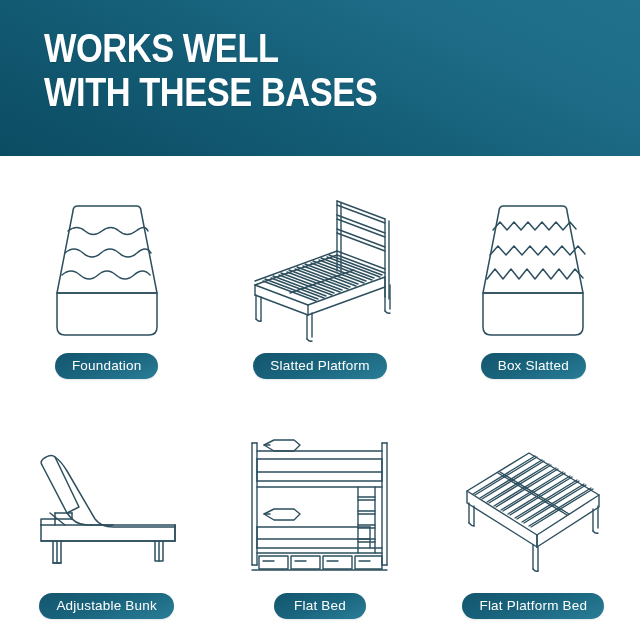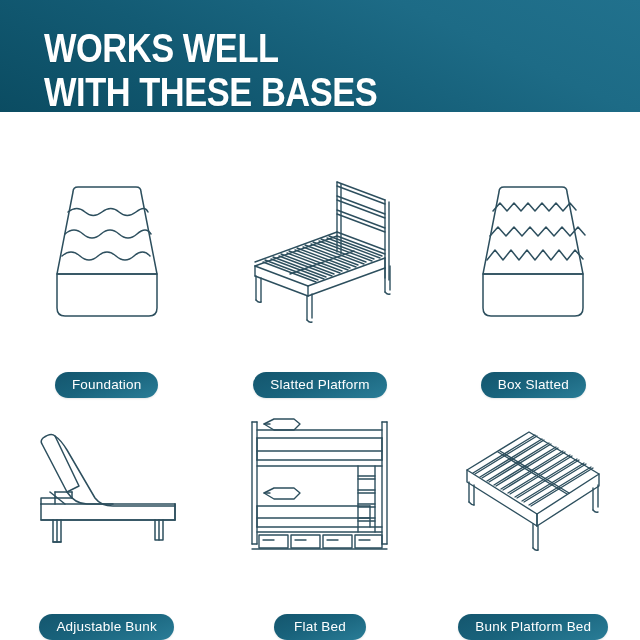--- a/index.html
+++ b/index.html
@@ -19,21 +19,21 @@
     height: 640px;
     background: #ffffff;
     box-sizing: border-box;
   }
 
   
   .header {
     position: absolute;
     left: 0; top: 0;
     width: 640px;
-    height: 112px;
+    height: 156px;
     background: linear-gradient(205deg, #21718d 0%, #1d6b86 28%, #135b74 62%, #0b4c62 100%);
     overflow: hidden;
   }
   .header-title {
     position: absolute;
     left: 44px;
     top: 26px;
     color: #ffffff;
     font-family: "Liberation Sans Narrow", "Liberation Sans", sans-serif;
     font-weight: 700;
@@ -56,21 +56,21 @@
     height: 484px;
     display: grid;
     grid-template-columns: repeat(3, 1fr);
     grid-template-rows: repeat(2, 1fr);
   }
   .cell {
     position: relative;
     display: flex;
     flex-direction: column;
     align-items: center;
-    justify-content: space-between;
+    justify-content: center;
     padding-top: 14px;
     box-sizing: border-box;
   }
   .art {
     width: 180px;
     height: 160px;
     display: block;
   }
   .pill {
     margin-top: 4px;
@@ -325,17 +325,17 @@
             <path d="M31 77 L31 97"></path>
             <path d="M26 94 q2.5 3 5 3"></path>
           <path d="M90 116 L90 140"></path>
             <path d="M95 118 L95 142"></path>
             <path d="M90 140 q2.5 3 5 2"></path>
           <path d="M150 80 L150 102"></path>
             <path d="M155 77 L155 99"></path>
             <path d="M150 102 q2.5 3 5 2"></path>
         </g>
       </svg>
-      <div class="pill">Bunk Platform Bed</div>
+      <div class="pill">Flat Platform Bed</div>
     </div>
 
   </div>
 </div>
 
 </body></html>

